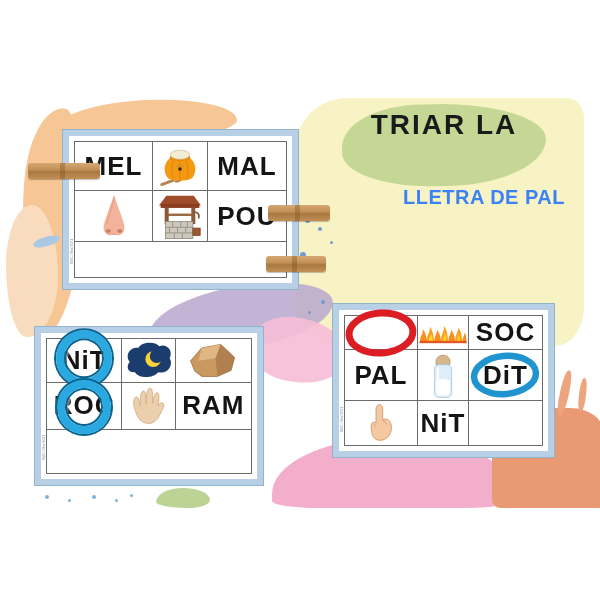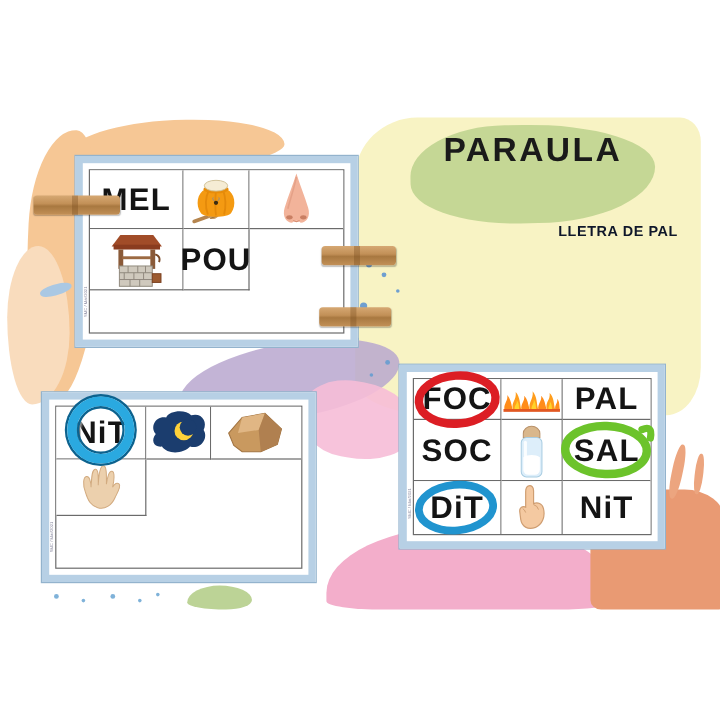--- a/index.html
+++ b/index.html
@@ -59,21 +59,21 @@
   
   .ring{position:absolute;left:50%;top:50%;border-radius:50%;z-index:4;
     border:8px solid #2aa9e0;
     box-shadow:0 0 0 2px #0c628e, inset 0 0 0 2px #0c628e, inset 3px 3px 2px rgba(255,255,255,.55);}
   
   .mark-svg{position:absolute;left:50%;top:50%;transform:translate(-50%,-50%);z-index:4;overflow:visible;}
   
   .title{position:absolute;left:342px;top:107px;width:204px;text-align:center;z-index:2;
     font-size:28px;font-weight:bold;letter-spacing:2px;color:#1a1a1a;line-height:36px;}
   .subtitle{position:absolute;right:35px;top:186px;z-index:2;
-    font-size:12px;font-weight:bold;letter-spacing:.5px;color:#0f172a;}
+    font-size:20px;font-weight:bold;letter-spacing:.5px;color:#3b82f6;}
   svg{display:block;}
 </style>
 </head>
 <body>
 
 <div class="splash sp-orange-top"></div>
 <div class="splash sp-orange-left"></div>
 <div class="splash sp-orange-left2"></div>
 <div class="splash sp-yellow"></div>
 <div class="splash sp-lavender"></div>
@@ -94,21 +94,21 @@
 <div class="dot" style="left:308px;top:311px;width:3px;height:3px"></div>
 <div class="dot" style="left:45px;top:495px;width:4px;height:4px;background:#7fb2d9"></div>
 <div class="dot" style="left:68px;top:499px;width:3px;height:3px;background:#7fb2d9"></div>
 <div class="dot" style="left:92px;top:495px;width:4px;height:4px;background:#7fb2d9"></div>
 <div class="dot" style="left:115px;top:499px;width:3px;height:3px;background:#7fb2d9"></div>
 <div class="dot" style="left:130px;top:494px;width:3px;height:3px;background:#7fb2d9"></div>
 
 <div class="splash sp-green-title" style="z-index:1"></div>
 
 <div class="title">
-  <div>PARAULA</div>
+  <div>TRIAR LA</div>
 </div>
 <div class="subtitle">LLETRA DE PAL</div>
 
 <div class="card" style="left:63px;top:130px;width:235px;height:159px;">
   <div class="wm">SMC / Mar/2021</div>
   <div class="grid">
     <div class="cell">
         <span class="word">MEL</span>
       </div>
     <div class="cell">
@@ -119,20 +119,23 @@
           <path d="M21,49 h10 M21,52 h11 M21,55 h10" stroke="#9a7140" stroke-width="1" fill="none"></path>
         </g>
         <path d="M16,20 C7,24 5,38 11,46 C14,52 42,52 45,46 C51,38 49,24 40,20 Z" fill="#f49a12"></path>
         <path d="M20,21 C16,30 16,40 19,48 M28,21 C27,31 27,41 28,49 M36,21 C39,30 39,40 37,48" stroke="#d87f05" stroke-width="2" fill="none" opacity=".6"></path>
         <ellipse cx="28" cy="20" rx="14" ry="4.5" fill="#e88c08"></ellipse>
         <ellipse cx="28" cy="16" rx="13" ry="6" fill="#f5ecd4" stroke="#cdbd92"></ellipse>
         <circle cx="28" cy="35" r="2.4" fill="#3a2b12"></circle>
         <path d="M26,33 q-3,-3 -1,-4 M30,33 q3,-3 1,-4" stroke="#8a8a8a" stroke-width="1" fill="none"></path>
       </svg>
     </div>
+    <div class="cell">
+        <span class="word">MAL</span>
+      </div>
 
     <div class="cell">
       <svg width="34" height="48" viewBox="0 0 38 54">
         <path fill="#f2b39a" d="M19,3 C16,13 11,25 8,35 C5.5,43 9.5,49 15,49 C16.5,46.5 21.5,46.5 23,49 C28.5,49 32.5,43 30,35 C27,25 22,13 19,3 Z"></path>
         <path d="M19,6 C17,16 13,28 11,36" stroke="#e09a80" stroke-width="1.5" fill="none" opacity=".7"></path>
         <ellipse cx="12.5" cy="44" rx="3" ry="2" fill="#c97f63"></ellipse>
         <ellipse cx="25.5" cy="44" rx="3" ry="2" fill="#c97f63"></ellipse>
         <path d="M16,47 q3,2 6,0" stroke="#d98f72" fill="none"></path>
       </svg>
     </div>
@@ -175,34 +178,40 @@
       </svg>
     </div>
 
     <div class="cell">
       <svg width="52" height="38" viewBox="0 0 60 44">
         <polygon points="9,35 4,23 17,8 39,4 55,19 51,34 35,41 17,41" fill="#c9995f" stroke="#a27442" stroke-width="1"></polygon>
         <polygon points="17,8 39,4 33,20 13,23" fill="#e0b684"></polygon>
         <polygon points="33,20 39,4 55,19 51,34 35,41" fill="#b08050"></polygon>
       </svg>
     </div>
+    <div class="cell">
+      <span class="word">ROC</span>
+      <div class="ring" style="width:38px;height:38px;transform:translate(-50%,-48%);"></div>
+    </div>
 
     <div class="cell">
       <svg width="40" height="46" viewBox="0 0 46 54">
         <path fill="#ecd0ad" stroke="#d2ab80" stroke-width="1" d="M8,32 C5,24 6,17 9,16.5 C12,16 13,21 13.5,27 C14,19 14,10 17.5,9.5 C21,9 20.5,18 20.5,25 C21,15 22,6 25.5,6 C29,6 28.5,16 28.5,24 C29.5,17 31,11 34,11.5 C37,12 36,21 34.5,27 C36.5,23.5 39,22 41,24 C43,26 40,31 37,37 C33.5,45 27,49 20,47 C13,45 10.5,40 8,32 Z"></path>
       </svg>
     </div>
+    <div class="cell">
+        <span class="word">RAM</span>
+      </div>
   </div>
 </div>
 
 <div class="card" style="left:333px;top:304px;width:221px;height:153px;">
   <div class="wm">SMC / Mar/2021</div>
   <div class="grid">
     <div class="cell">
-      <span class="word">FOC</span>
       <svg class="mark-svg" width="76" height="50" viewBox="0 0 76 50">
         <ellipse cx="38" cy="25" rx="32" ry="20" stroke="#dc1e24" stroke-width="7" fill="none" stroke-linecap="round" transform="rotate(-4 38 25)"></ellipse>
       </svg>
     </div>
     <div class="cell">
       <svg width="56" height="26" viewBox="0 0 64 28">
         <g fill="#ff8c1a">
           <path d="M3,25 C2,18 7,16 6,9 C10,14 10,18 12,25 Z"></path>
           <path d="M12,25 C10,16 16,15 15,6 C20,12 19,18 21,25 Z" fill="#ff9d1c"></path>
           <path d="M21,25 C20,18 25,16 24,10 C28,14 28,19 30,25 Z"></path>
@@ -213,41 +222,34 @@
         </g>
         <g fill="#ffd32a">
           <path d="M14,25 C13,20 17,19 16,15 C19,18 18,21 19,25 Z"></path>
           <path d="M32,25 C31,20 35,19 34,14 C37,18 36,21 37,25 Z"></path>
           <path d="M50,25 C49,21 52,20 51,16 C54,19 53,22 54,25 Z"></path>
         </g>
         <rect x="2" y="24" width="60" height="3" fill="#e25822"></rect>
       </svg>
     </div>
     <div class="cell">
+        <span class="word">SOC</span>
+      </div>
+
+    <div class="cell">
         <span class="word">PAL</span>
-      </div>
-
-    <div class="cell">
-        <span class="word">SOC</span>
       </div>
     <div class="cell">
       <svg width="30" height="50" viewBox="0 0 34 58">
         <path d="M9,13 a8,7 0 0 1 16,0 v4 h-16 z" fill="#d9b78c" stroke="#b9926a" stroke-width="1"></path>
         <rect x="7" y="17" width="20" height="38" rx="5" fill="#ddeefa" stroke="#a9cde2"></rect>
         <path d="M9,36 c4,-3 12,-3 16,0 v12 a5,5 0 0 1 -5,5 h-6 a5,5 0 0 1 -5,-5 z" fill="#ffffff"></path>
         <rect x="9.5" y="20" width="3" height="30" rx="1.5" fill="#ffffff" opacity=".85"></rect>
       </svg>
     </div>
-    <div class="cell">
-      <span class="word">SAL</span>
-      <svg class="mark-svg" width="80" height="52" viewBox="0 0 80 52">
-        <ellipse cx="39" cy="26" rx="34" ry="20" stroke="#6cc32b" stroke-width="7" fill="none" stroke-linecap="round" transform="rotate(2 39 26)"></ellipse>
-        <path d="M69,9 q9,-4 7,7" stroke="#6cc32b" stroke-width="6" fill="none" stroke-linecap="round"></path>
-      </svg>
-    </div>
 
     <div class="cell">
       <span class="word">DiT</span>
       <svg class="mark-svg" width="76" height="48" viewBox="0 0 76 48">
         <ellipse cx="37" cy="24" rx="31" ry="19" stroke="#2094cf" stroke-width="6.5" fill="none" stroke-linecap="round" transform="rotate(-5 37 24)"></ellipse>
       </svg>
     </div>
     <div class="cell">
       <svg width="28" height="44" viewBox="0 0 34 50">
         <path fill="#f4c9a1" stroke="#cf9e72" stroke-width="1.2" d="M14,3 C16.5,2 19,4 19,8 L19,21 C23,19 28,21 29,26 C31,34 28,42 21,45 C13,48 7,44 6,37 L5,29 C4.5,25 8,23 11,24.5 L11,9 C11,5.5 12,3.6 14,3 Z"></path>

